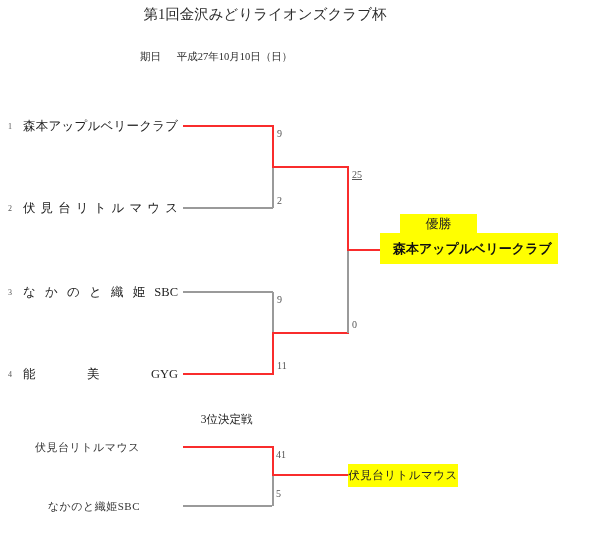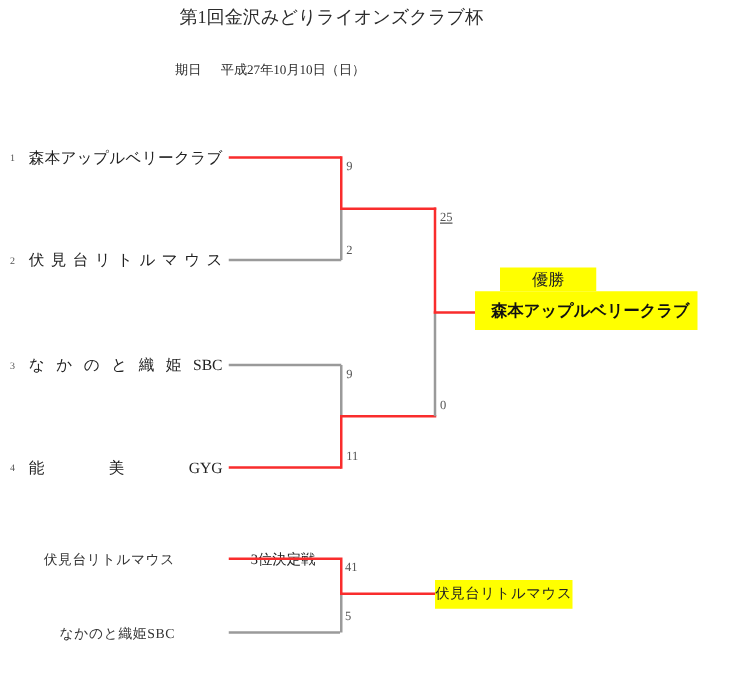--- a/index.html
+++ b/index.html
@@ -23,21 +23,21 @@
   .seed-num{width:15px;font-size:8px;color:#555;}
   .seed-name{width:155px;font-size:12.5px;color:#222;white-space:nowrap;
     text-align:justify;text-align-last:justify;}
   
   .champ-label{position:absolute;left:380px;top:214px;width:77px;height:19px;line-height:19px;
     background:#ffff00;text-align:center;font-size:13px;color:#222;margin-left:20px;}
   .champ-name{position:absolute;left:380px;top:233px;width:178px;height:31px;line-height:31px;
     background:#ffff00;font-size:13px;font-weight:bold;color:#111;
     padding-left:13px;box-sizing:border-box;white-space:nowrap;}
   
-  .tp-title{position:absolute;left:170px;top:440px;width:113px;text-align:center;
+  .tp-title{position:absolute;left:170px;top:412px;width:113px;text-align:center;
     font-size:11.5px;color:#222;}
   .tp-name{position:absolute;left:0;width:140px;text-align:right;font-size:11px;
     letter-spacing:0.5px;color:#333;white-space:nowrap;}
   .tp-winner{position:absolute;left:348px;top:464px;width:110px;height:23px;line-height:23px;
     background:#ffff00;text-align:center;font-size:11.5px;letter-spacing:0.5px;color:#222;}
 </style>
 </head>
 <body>
 
 <div class="page">

